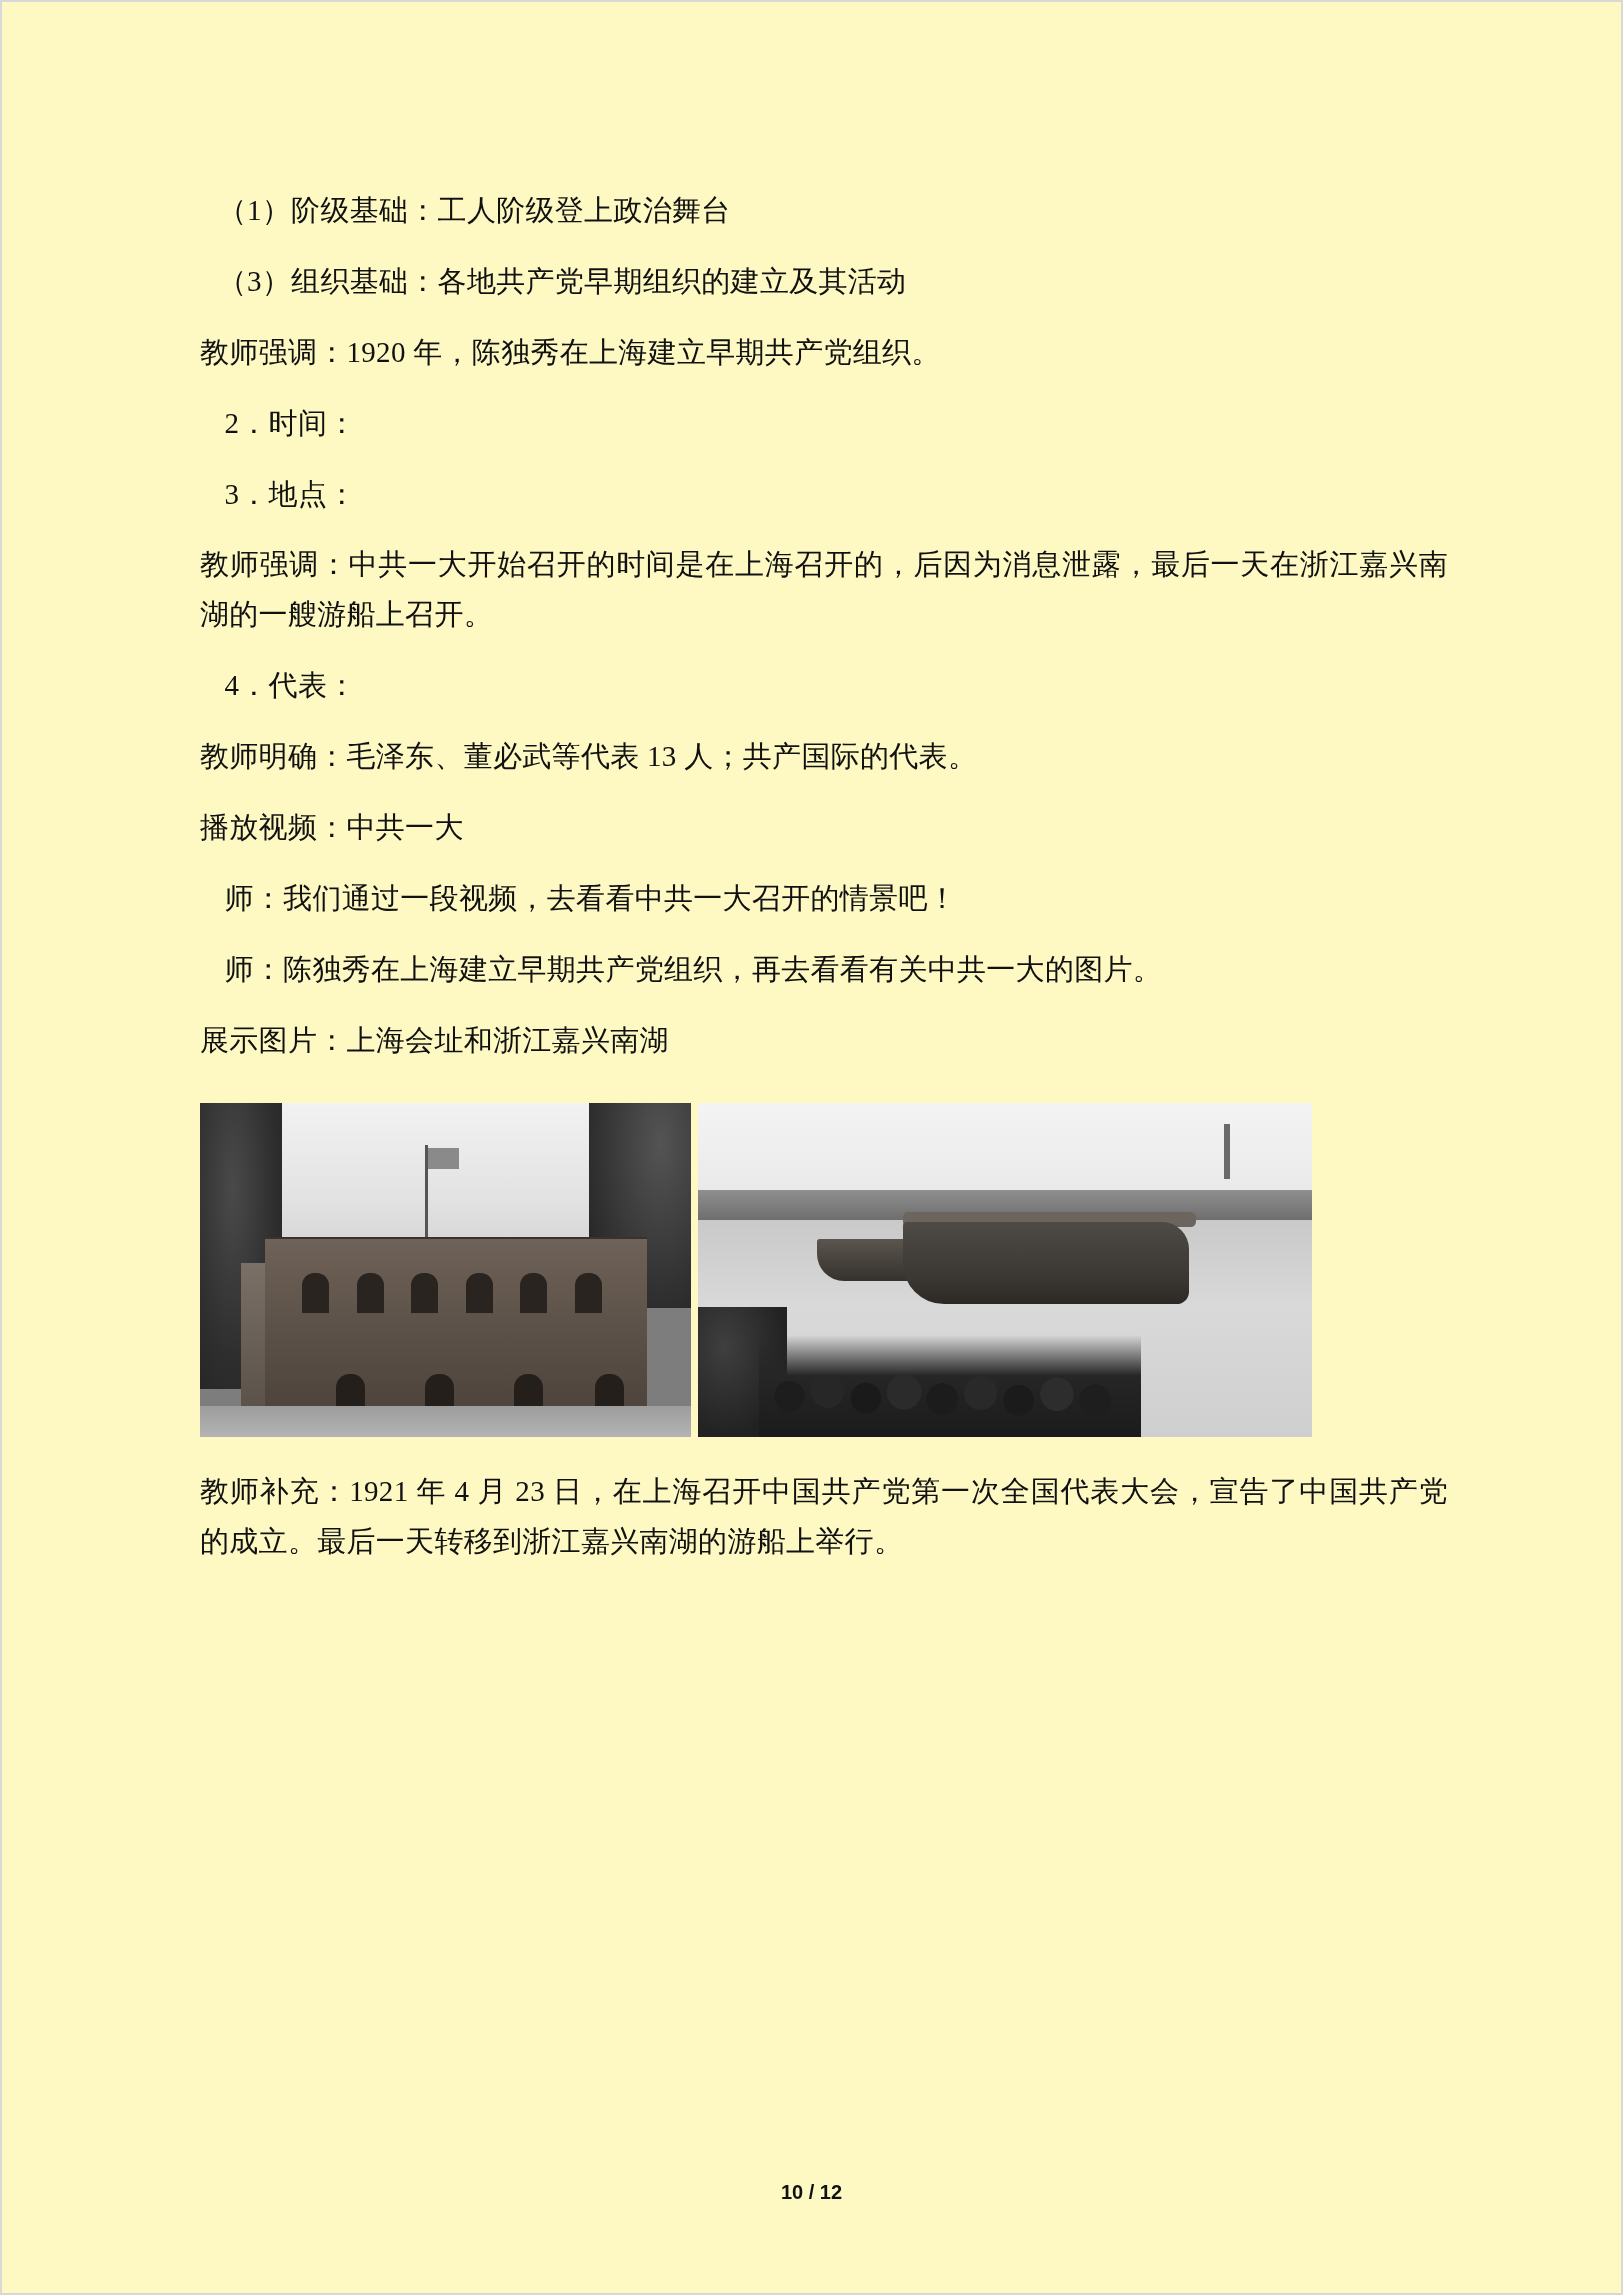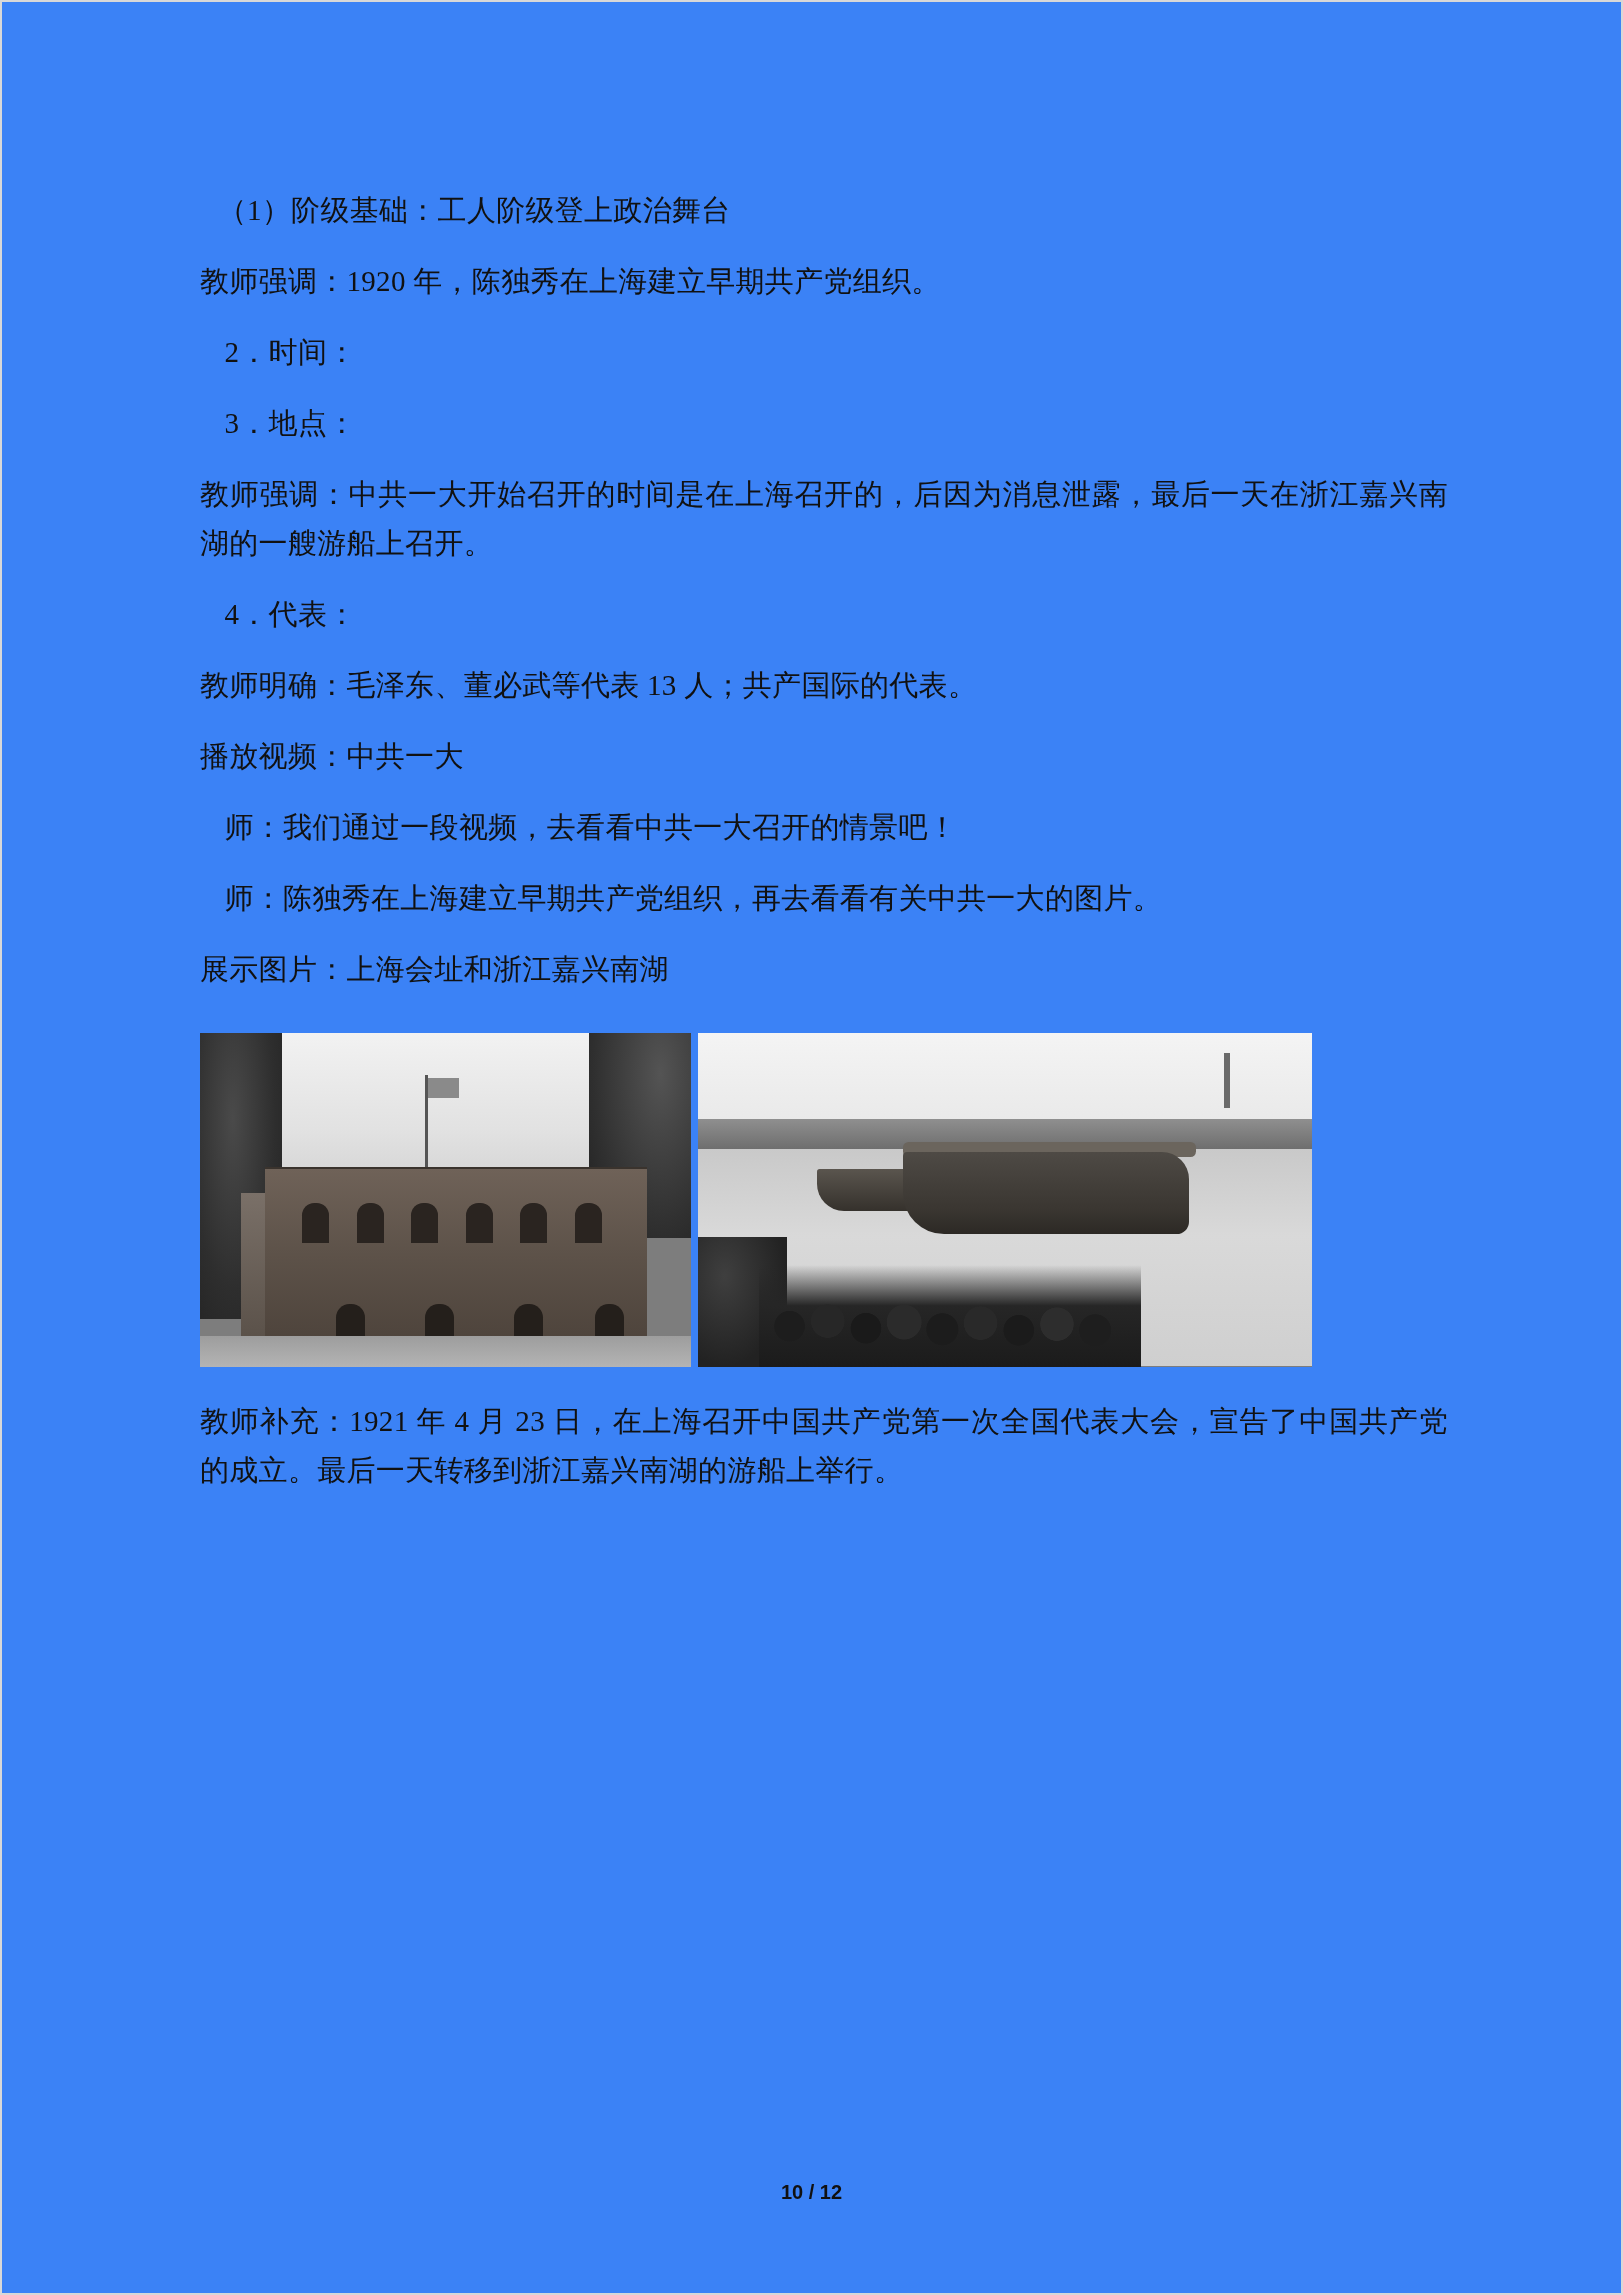--- a/index.html
+++ b/index.html
@@ -6,21 +6,21 @@
     margin: 0;
     padding: 0;
     background: #9e9e9e;
   }
   body {
     font-family: "Liberation Serif", "DejaVu Serif", serif;
   }
   .page {
     width: 1623px;
     height: 2295px;
-    background: #3b82f6;
+    background: #fef9c3;
     margin: 0 auto;
     position: relative;
     box-sizing: border-box;
     border: 2px solid #d8d8d8;
     overflow: hidden;
   }
   .content {
     position: absolute;
     left: 198px;
     top: 184px;
@@ -170,20 +170,21 @@
     font-family: "Liberation Sans", sans-serif;
   }
 </style>
 </head>
 <body>
 
 <div class="page">
   <div class="content">
 
     <p class="para p-ind">（1）阶级基础：工人阶级登上政治舞台</p>
+    <p class="para p-ind">（3）组织基础：各地共产党早期组织的建立及其活动</p>
     <p class="para">教师强调：1920 年，陈独秀在上海建立早期共产党组织。</p>
     <p class="para p-ind2">2．时间：</p>
     <p class="para p-ind2">3．地点：</p>
     <p class="para">教师强调：中共一大开始召开的时间是在上海召开的，后因为消息泄露，最后一天在浙江嘉兴南湖的一艘游船上召开。</p>
     <p class="para p-ind2">4．代表：</p>
     <p class="para">教师明确：毛泽东、董必武等代表 13 人；共产国际的代表。</p>
     <p class="para">播放视频：中共一大</p>
     <p class="para p-ind2">师：我们通过一段视频，去看看中共一大召开的情景吧！</p>
     <p class="para p-ind2">师：陈独秀在上海建立早期共产党组织，再去看看有关中共一大的图片。</p>
     <p class="para">展示图片：上海会址和浙江嘉兴南湖</p>

